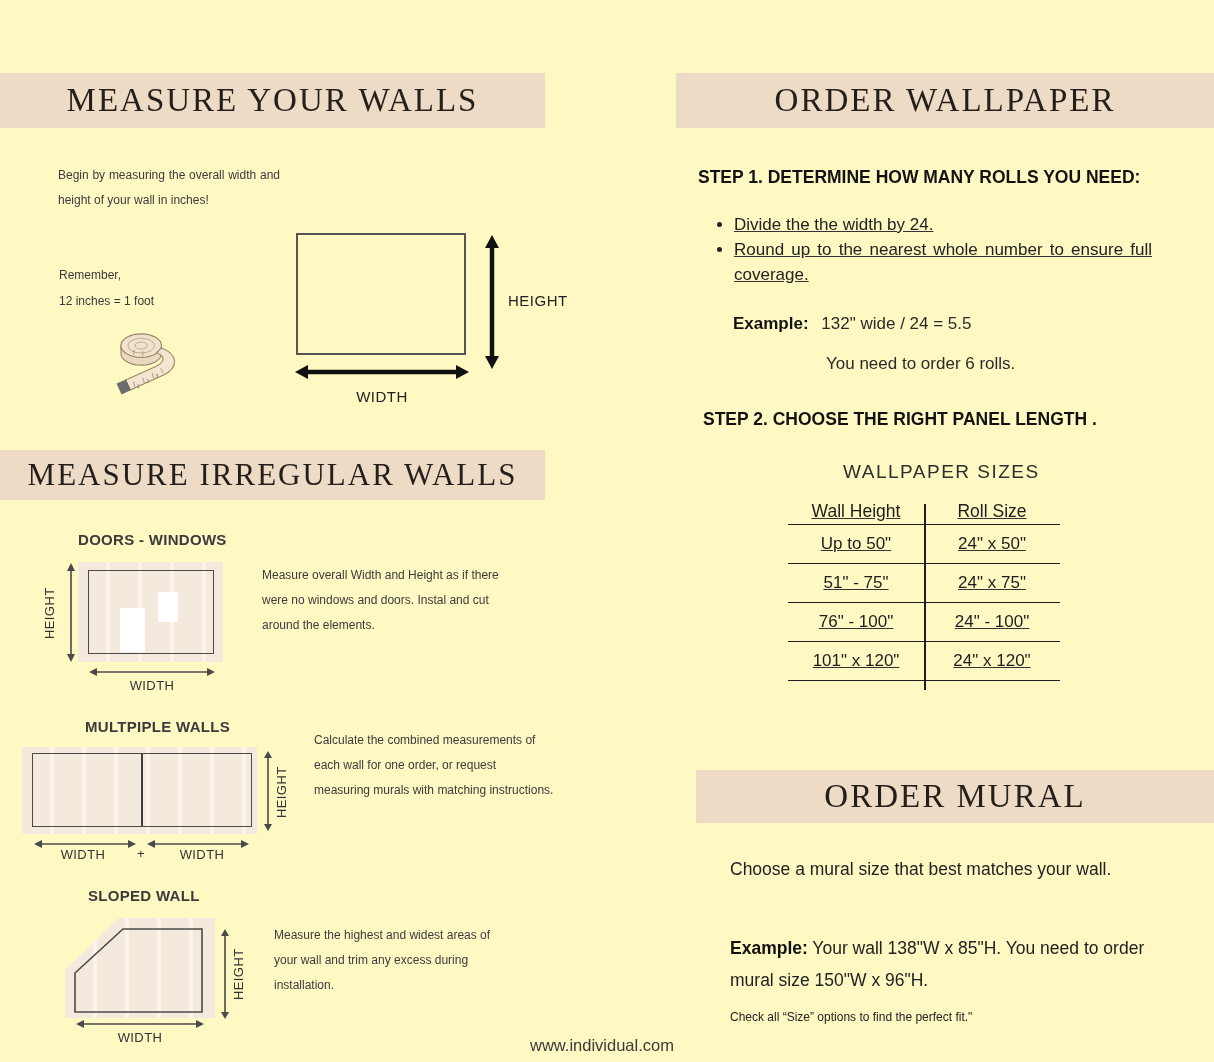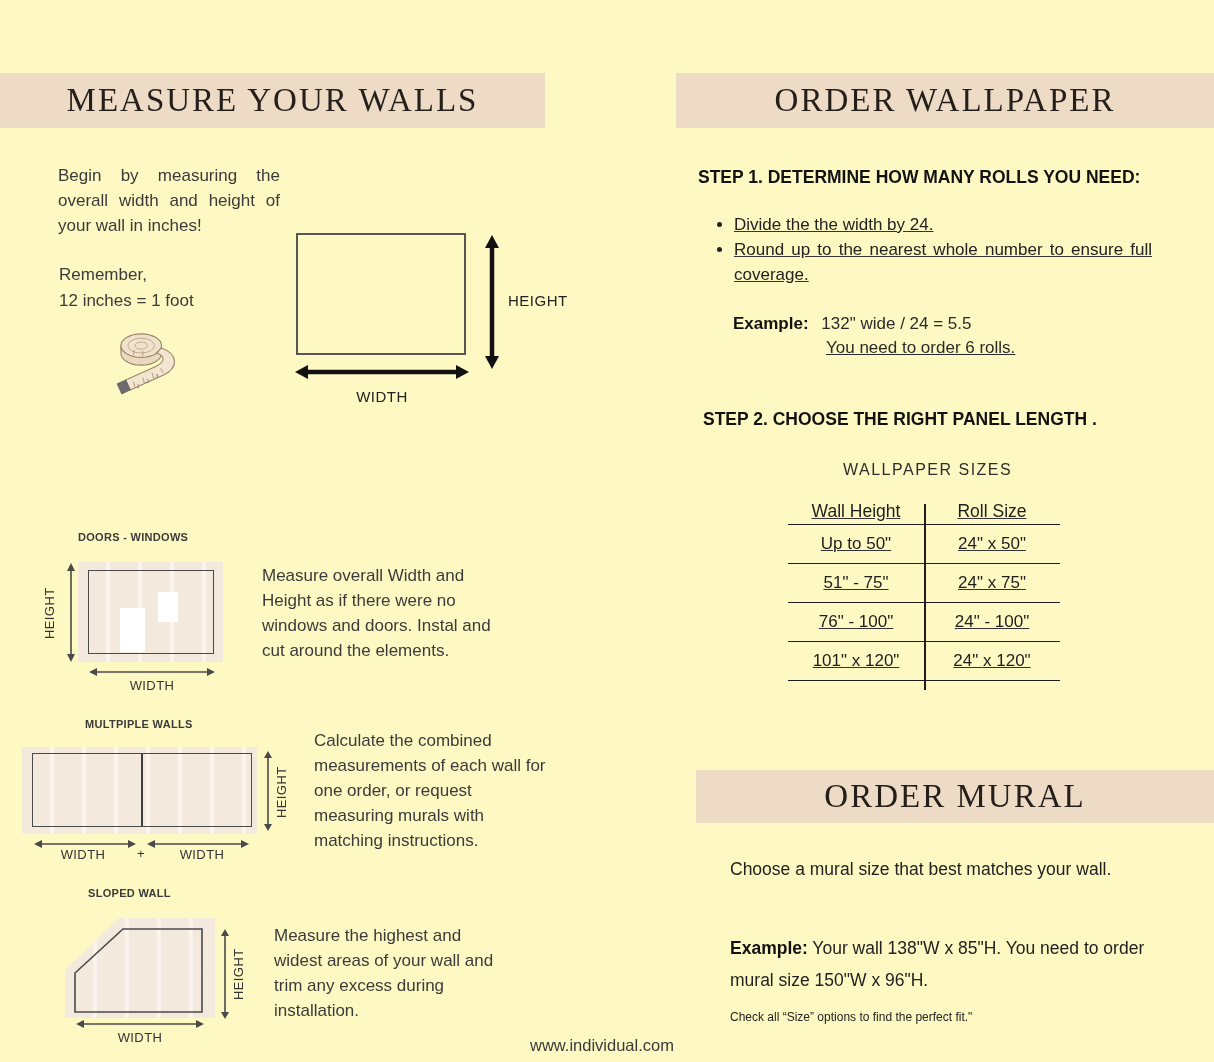--- a/index.html
+++ b/index.html
@@ -11,38 +11,38 @@
   }
   .band{
     position:absolute;height:55px;background:#eddbc6;
     display:flex;align-items:center;justify-content:center;
   }
   .band-title{
     font-family:"Liberation Serif",serif;
     font-size:33px;letter-spacing:2px;color:#241f1a;font-weight:400;
     white-space:nowrap;
   }
-  .body-text{font-size:17px;line-height:25px;color:#3b3b3b;}
+  .body-text{font-size:12px;line-height:25px;color:#3b3b3b;}
   .justify{text-align:justify;}
-  .mini-h{font-size:11px;font-weight:bold;color:#3b3b3b;letter-spacing:.3px;white-space:nowrap;}
+  .mini-h{font-size:15px;font-weight:bold;color:#3b3b3b;letter-spacing:.3px;white-space:nowrap;}
   .step-h{position:absolute;font-size:17.5px;font-weight:bold;color:#121212;white-space:nowrap;}
   .dim-label{position:absolute;font-size:15px;letter-spacing:.5px;color:#222;}
   .dim-label-sm{position:absolute;font-size:13px;letter-spacing:.4px;color:#333;text-align:center;}
   .vlabel{
     position:absolute;writing-mode:vertical-rl;transform:rotate(180deg);
     font-size:13px;letter-spacing:.4px;color:#333;text-align:center;
   }
   .stripes{
     position:absolute;
     background:repeating-linear-gradient(to right,#f4e9dd 0px,#f4e9dd 28px,#faf4ed 28px,#faf4ed 32px);
   }
   .outline-rect{position:absolute;border:1.6px solid #4a4a4a;box-sizing:border-box;}
   .white-block{position:absolute;background:#ffffff;}
   .abs{position:absolute;}
-  .sizes-title{position:absolute;font-size:16px;letter-spacing:1.5px;color:#2e2e2e;white-space:nowrap;}
+  .sizes-title{position:absolute;font-size:19px;letter-spacing:1.5px;color:#2e2e2e;white-space:nowrap;}
   .sizes-table{position:absolute;left:788px;top:498px;width:272px;}
   .sizes-row{display:grid;grid-template-columns:1fr 1fr;height:38px;border-bottom:1.6px solid #1f1f1f;text-decoration:underline;}
   .sizes-row.head{height:26px;}
   .sizes-cell{display:flex;align-items:center;justify-content:center;font-size:17px;color:#1e1e1e;white-space:nowrap;}
   .sizes-divider{position:absolute;left:50%;top:6px;width:1.8px;height:186px;background:#1f1f1f;}
   .example-line{font-size:17px;color:#2b2b2b;}
   .example-label{font-weight:bold;color:#111;}
   .footer-site{position:absolute;font-size:16.5px;color:#3a3a3a;}
   ul.bullets{margin:0;padding-left:22px;}
   ul.bullets li{font-size:17px;line-height:25px;color:#222;margin-bottom:0;}
@@ -90,20 +90,23 @@
   </svg>
   <div class="dim-label" style="left:508px;top:292px;">HEIGHT</div>
 
   <svg class="abs" style="left:294px;top:361px;" width="176" height="22">
     <line x1="12" y1="11" x2="164" y2="11" stroke="#111" stroke-width="4.5"></line>
     <polygon points="1,11 14,4 14,18" fill="#111"></polygon>
     <polygon points="175,11 162,4 162,18" fill="#111"></polygon>
   </svg>
   <div class="dim-label" style="left:294px;top:388px;width:176px;text-align:center;">WIDTH</div>
 
+  <div class="band" style="left:0;top:450px;width:545px;height:50px;">
+    <div class="band-title" style="font-size:31px;">MEASURE IRREGULAR WALLS</div>
+  </div>
 
   <div class="abs mini-h" style="left:78px;top:531px;">DOORS - WINDOWS</div>
 
   <div class="stripes" style="left:78px;top:562px;width:145px;height:100px;"></div>
   <div class="outline-rect" style="left:88px;top:570px;width:126px;height:84px;"></div>
   <div class="white-block" style="left:120px;top:608px;width:25px;height:44px;"></div>
   <div class="white-block" style="left:158px;top:592px;width:20px;height:30px;"></div>
 
   <svg class="abs" style="left:64px;top:562px;" width="14" height="101">
     <line x1="7" y1="8" x2="7" y2="93" stroke="#4a4a4a" stroke-width="1.6"></line>
@@ -184,21 +187,21 @@
       <li>Divide the the width by 24.</li>
       <li class="justify">Round up to the nearest whole number to ensure full coverage.</li>
     </ul>
   </div>
 
   <div class="abs" style="left:733px;top:314px;">
     <div class="example-line">
       <span class="example-label">Example:</span>
       <span style="margin-left:8px;">132" wide / 24 = 5.5</span>
     </div>
-    <div class="example-line" style="margin-left:93px;margin-top:4px;text-decoration:underline;">You need to order 6 rolls.</div>
+    <div class="example-line" style="margin-left:93px;margin-top:20px;">You need to order 6 rolls.</div>
   </div>
 
   <div class="step-h" style="left:703px;top:409px;">STEP 2. CHOOSE THE RIGHT PANEL LENGTH .</div>
 
   <div class="sizes-title" style="left:843px;top:461px;">WALLPAPER SIZES</div>
 
   <div class="sizes-table">
     <div class="sizes-row head">
       <div class="sizes-cell" style="font-size:17.5px;">Wall Height</div>
       <div class="sizes-cell" style="font-size:17.5px;">Roll Size</div>

